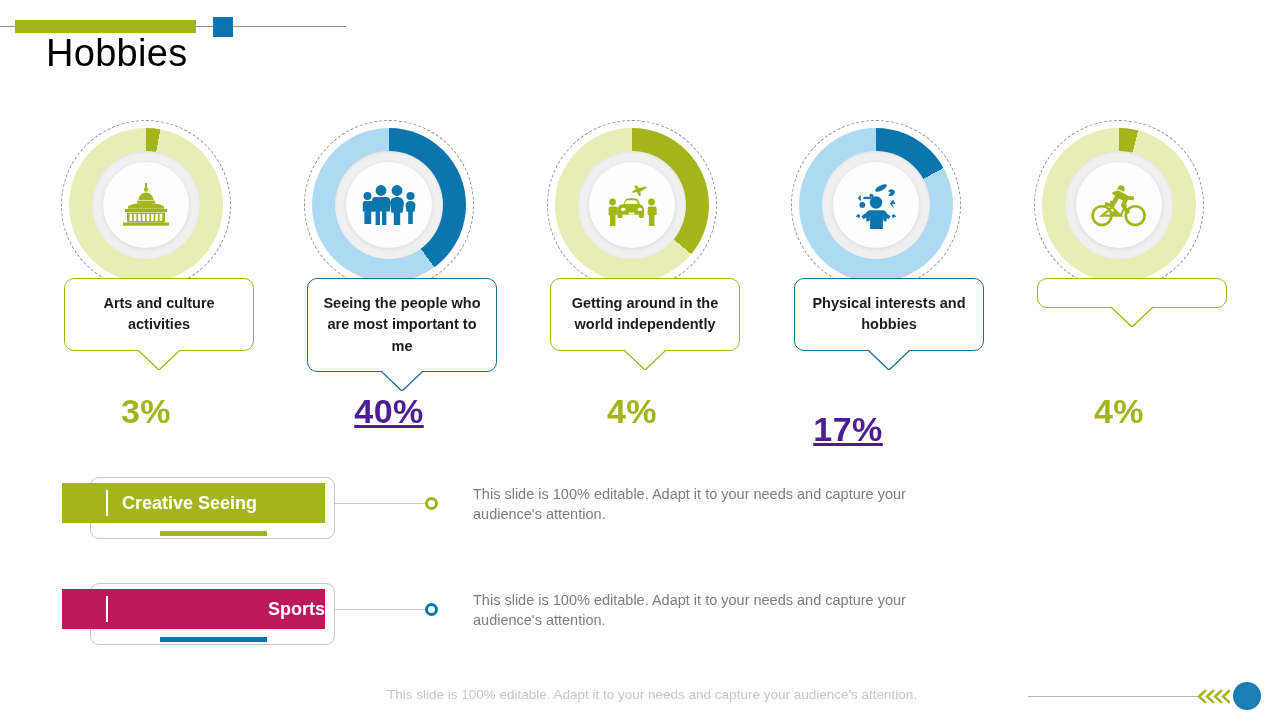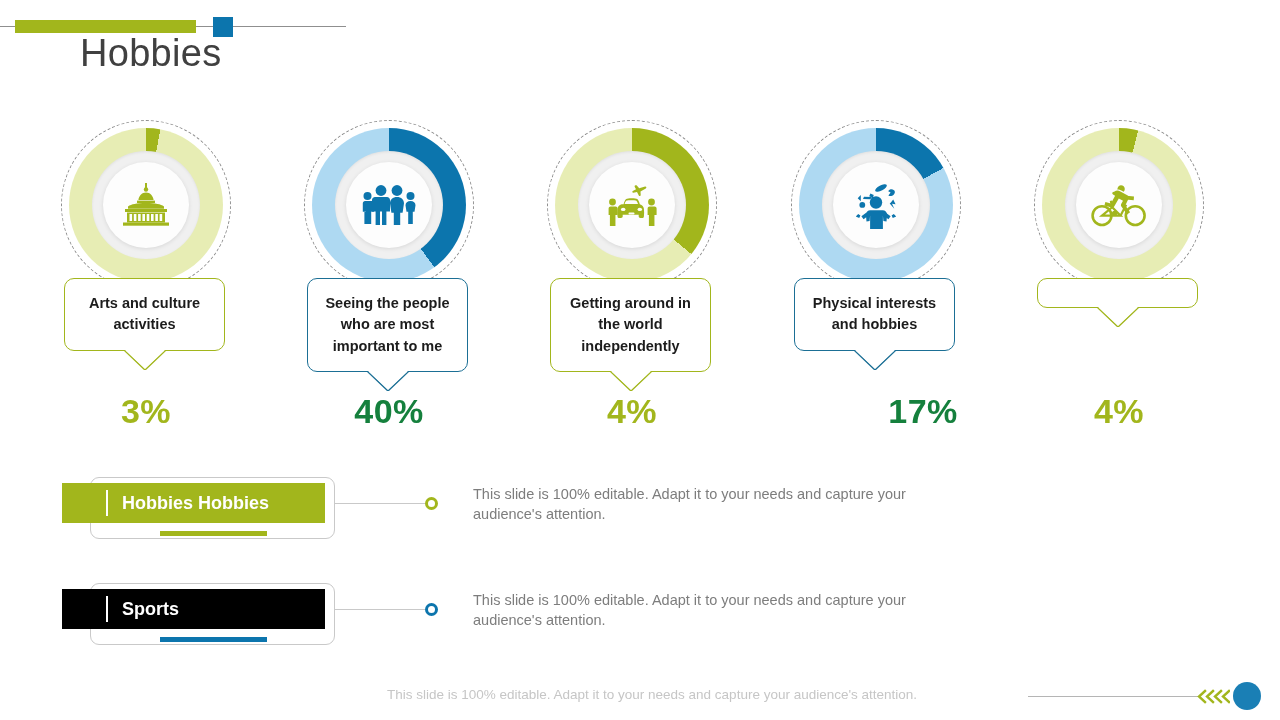--- a/index.html
+++ b/index.html
@@ -30,24 +30,24 @@
     background: var(--green);
   }
   #header-blue-square {
     position: absolute;
     left: 213px; top: 17px;
     width: 20px; height: 20px;
     background: var(--blue);
   }
   #page-title {
     position: absolute;
-    left: 80px; top: 33px;
+    left: 46px; top: 33px;
     font-size: 38px;
     font-weight: 400;
-    color: #404040;
+    color: #000000;
     letter-spacing: 0.3px;
     line-height: 1.1;
   }
 
   :root {
     --green: #a2b61c;
     --green-light: #e7edb4;
     --green-pale: #f2f5dc;
     --blue: #0c75ad;
     --blue-light: #aed9f2;
@@ -100,21 +100,21 @@
     display: flex;
     align-items: center;
     justify-content: center;
   }
   .donut-core svg { display: block; }
 
   
   .callout {
     position: absolute;
     top: 278px;
-    width: 161px;
+    width: 190px;
     box-sizing: border-box;
     border: 1.4px solid var(--green);
     border-radius: 10px;
     background: #ffffff;
     padding: 14px 10px 14px 10px;
     text-align: center;
     font-size: 14.5px;
     font-weight: bold;
     color: #1c1c1c;
     line-height: 1.48;
@@ -138,21 +138,21 @@
   .pct {
     position: absolute;
     top: 392px;
     width: 200px;
     text-align: center;
     font-size: 34px;
     font-weight: bold;
     color: var(--green);
     letter-spacing: 0.5px;
   }
-  .pct.blue { color: #15803d; }
+  .pct.blue { color: #4c1d95; text-decoration: underline; }
 
   
   .cat-row { position: absolute; }
   .cat-outline {
     position: absolute;
     left: 90px;
     width: 245px;
     height: 62px;
     box-sizing: border-box;
     border: 1px solid #c9c9c9;
@@ -384,21 +384,21 @@
           </div>
         </div>
       </div>
     </div>
     <div class="callout blue" style="left: 794px;"><span>Physical interests and hobbies</span><span class="tail">
         <svg width="44" height="22" viewBox="0 0 44 22">
           <path d="M1 0 L22 20 L43 0" fill="none" stroke="#1b6f95" stroke-width="1.4"></path>
           <path d="M2 0 L22 18.6 L42 0 Z" fill="#ffffff"></path>
         </svg>
       </span></div>
-    <div class="pct blue" style="left: 823px;">17%</div>
+    <div class="pct blue" style="left: 748px; margin-top: 18px;">17%</div>
     <div class="unit" style="left: 1019px;">
       <div class="circle-wrap">
         <div class="dashed-ring"></div>
         <div class="donut" style="background: conic-gradient(#a2b61c 0deg 14.4deg, #e7edb4 14.4deg 360deg);">
           <div class="donut-inner">
             <div class="donut-core">
               <svg width="58" height="46" viewBox="0 0 58 46" fill="#a2b61c">
         <path d="M31 3.2c2.1 0 3.8 1.7 3.8 3.8 0 1-.4 2-1.1 2.7l-2.4-1.3c-1.9-1-3-1.2-4-.8l.1-.7C27.7 4.7 29.2 3.2 31 3.2z"></path>
         <path d="M24.6 9.4c1.6-1.1 3.6-1.2 5.8 0l6.9 3.8c1.3.7 1.8 2.2 1.2 3.5l-3.2 6.7 4.8 6.8-3.1 2.2-5.6-7.9c-.6-.8-.6-1.9-.1-2.8l1.7-3-4.2-2.3-4.6 8.2c-.5.9-1.6 1.3-2.6 1l-7.2-2 1-3.7 5.5 1.5 4.2-7.6c-1.2-.7-2.3-1.5-2.8-2.4-.3-.6 0-1.4 2.3-2z"></path>
         <path d="M36.6 13.8l7.4.6-.3 3.8-7.9-.7z"></path>
@@ -421,30 +421,30 @@
         </svg>
       </span></div>
     <div class="pct" style="left: 1019px;">4%</div>
   </div>
 
 <div id="cats-layer">
     <div class="cat-row">
       <div class="cat-outline" style="top: 477px;"></div>
       <div class="cat-bar" style="top: 483px; background: rgb(162, 182, 28);">
         <span class="divider"></span>
-        <span>Hobbies Hobbies</span>
+        <span>Creative Seeing</span>
       </div>
       <div class="cat-underline" style="top: 531px; background: rgb(162, 182, 28);"></div>
       <div class="cat-connector" style="top: 503px;"></div>
       <div class="cat-dot" style="top: 497px; border: 3px solid rgb(162, 182, 28);"></div>
       <div class="cat-text" style="top: 485px;">This slide is 100% editable. Adapt it to your needs and capture your audience's attention.</div>
     </div>
     <div class="cat-row">
       <div class="cat-outline" style="top: 583px;"></div>
-      <div class="cat-bar" style="top: 589px; background: #000000;">
+      <div class="cat-bar" style="top: 589px; background: #be185d; justify-content: space-between;">
         <span class="divider"></span>
         <span>Sports</span>
       </div>
       <div class="cat-underline" style="top: 637px; background: rgb(12, 117, 173);"></div>
       <div class="cat-connector" style="top: 609px;"></div>
       <div class="cat-dot" style="top: 603px; border: 3px solid rgb(12, 117, 173);"></div>
       <div class="cat-text" style="top: 591px;">This slide is 100% editable. Adapt it to your needs and capture your audience's attention.</div>
     </div>
   </div>
 

